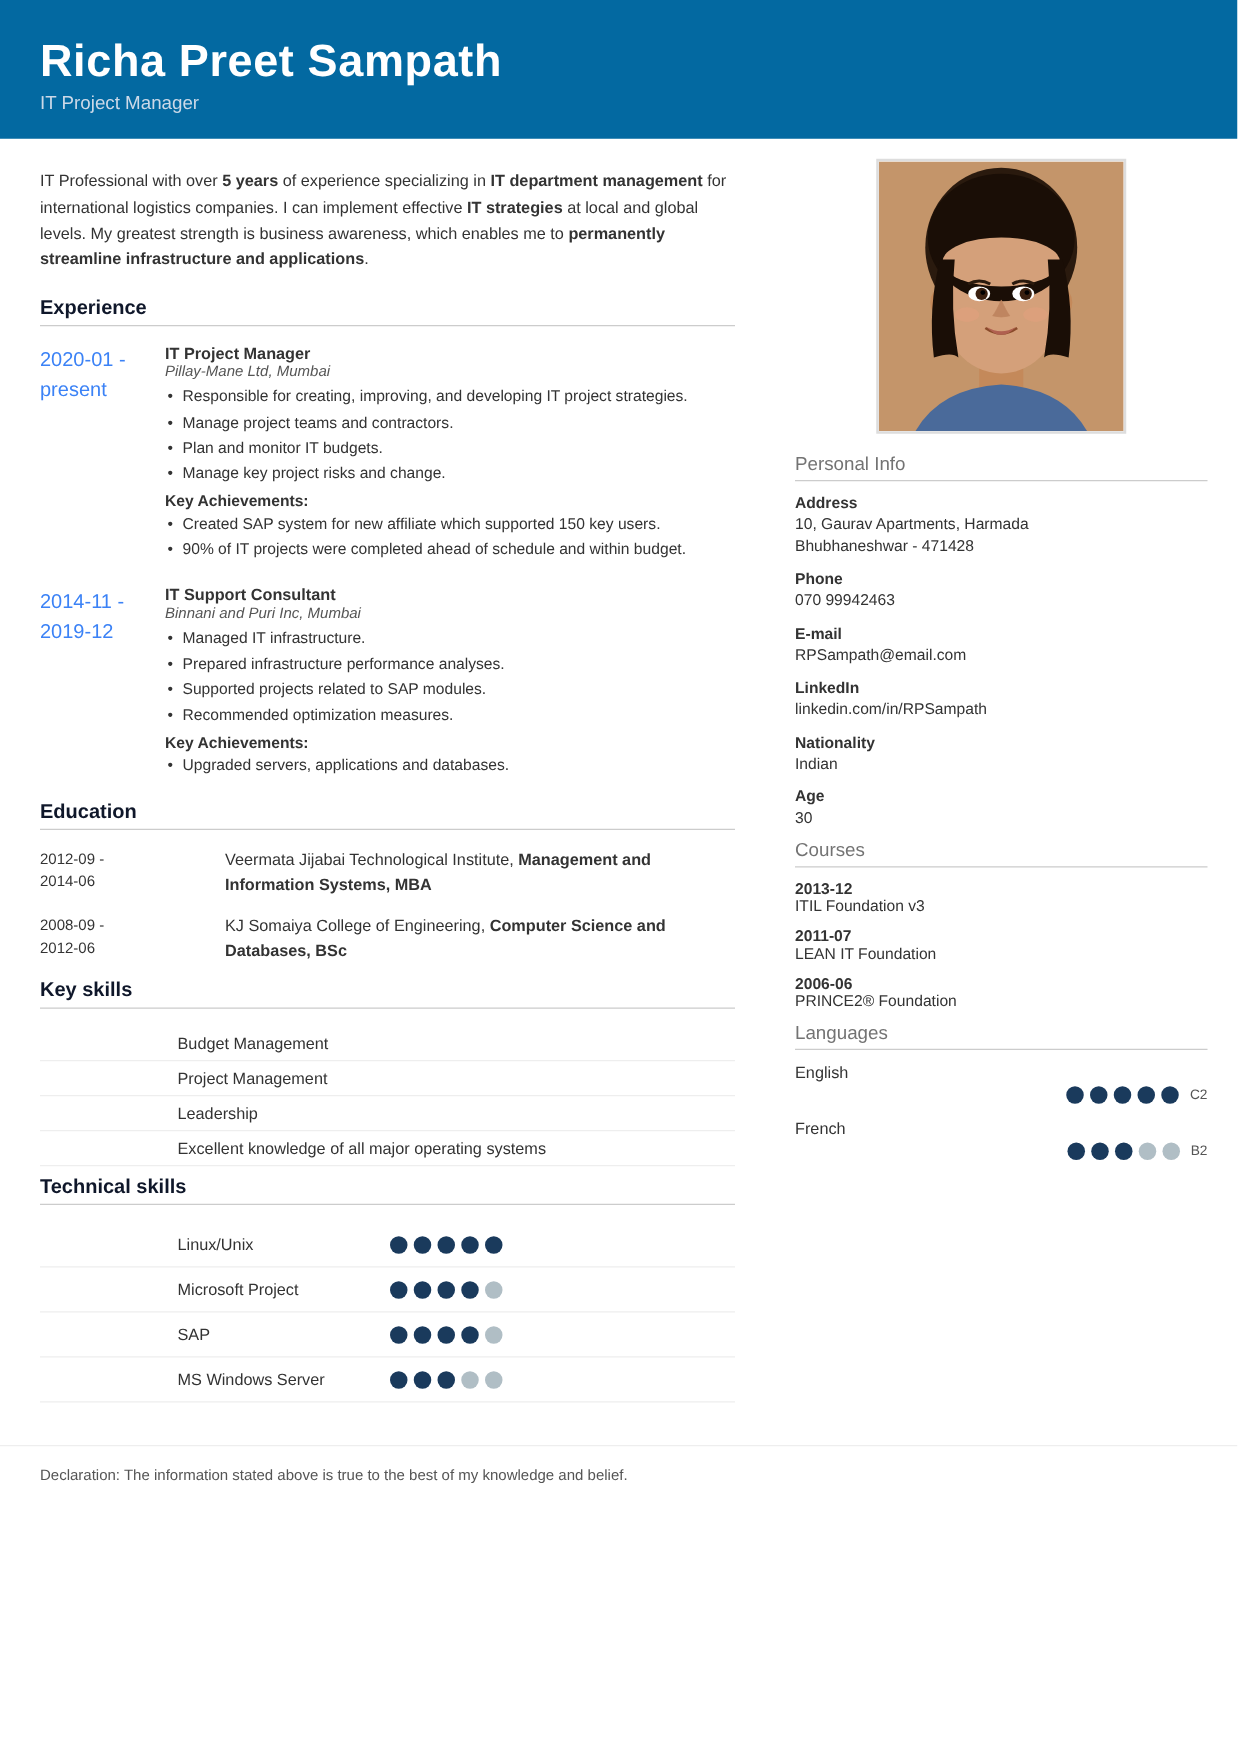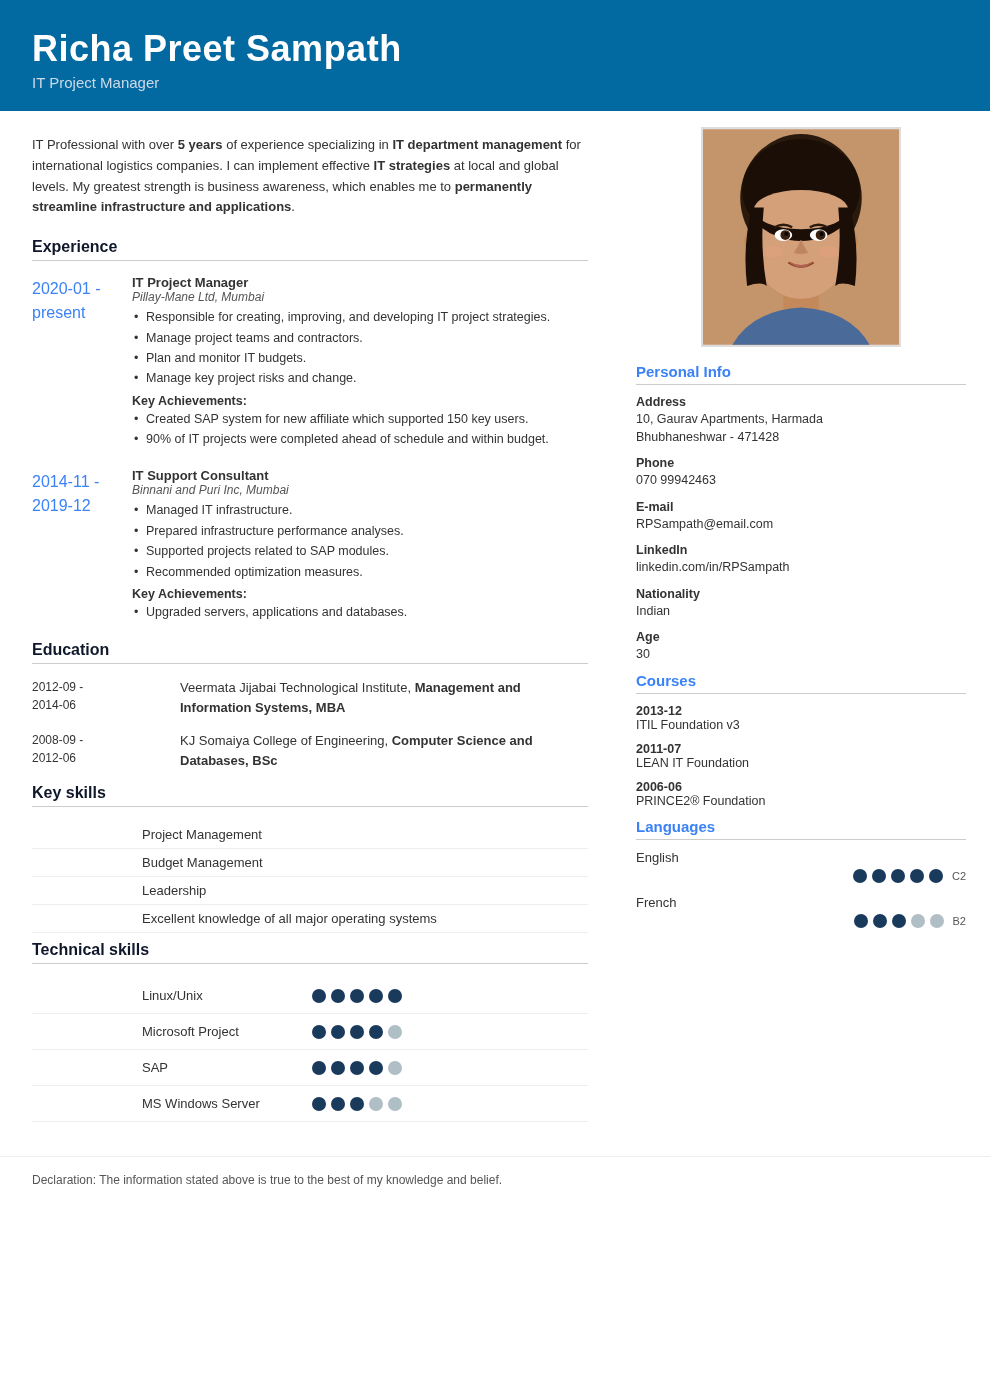--- a/index.html
+++ b/index.html
@@ -235,22 +235,22 @@
     .declaration {
       padding: 16px 32px;
       font-size: 12px;
       color: #555;
       border-top: 1px solid #eee;
       margin-top: 10px;
     }
 
     .right-section-title {
       font-size: 15px;
-      font-weight: bold;
-      color: #3b82f6;
+      font-weight: normal;
+      color: #737373;
       border-bottom: 1px solid #ccc;
       padding-bottom: 4px;
       margin-bottom: 10px;
       margin-top: 8px;
     }
   </style>
 </head>
 <body>
 
 <div class="header">
@@ -328,22 +328,22 @@
         <div>2008-09 -</div>
         <div>2012-06</div>
       </div>
       <div class="edu-content">
         <span>KJ Somaiya College of Engineering, </span><strong>Computer Science and Databases, BSc</strong>
       </div>
     </div>
 
     <div class="section-title">Key skills</div>
     <ul class="skills-list">
+      <li>Budget Management</li>
       <li>Project Management</li>
-      <li>Budget Management</li>
       <li>Leadership</li>
       <li>Excellent knowledge of all major operating systems</li>
     </ul>
 
     <div class="section-title">Technical skills</div>
 
     <div class="tech-skill-row">
       <div class="tech-skill-name">Linux/Unix</div>
       <div class="tech-skill-dots">
         <div class="dot dot-filled"></div>

